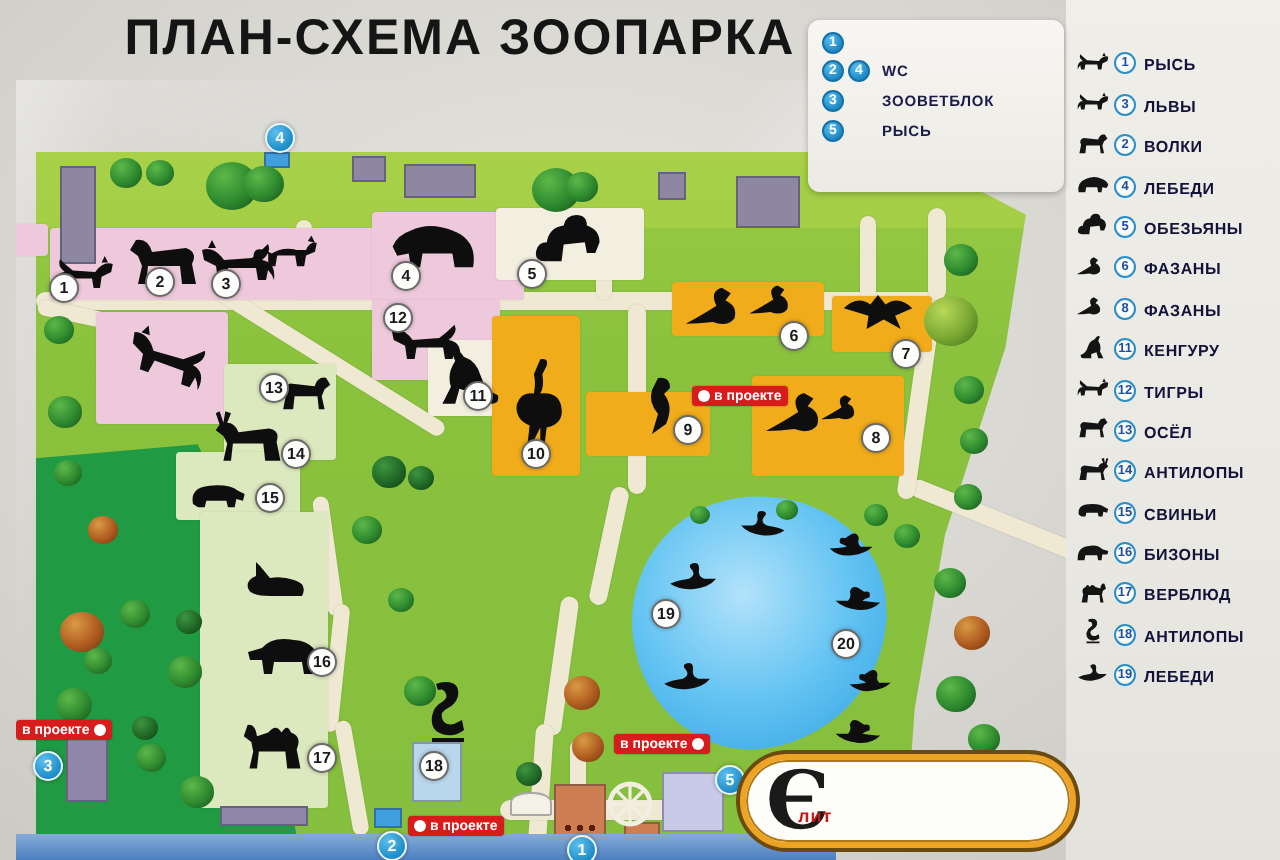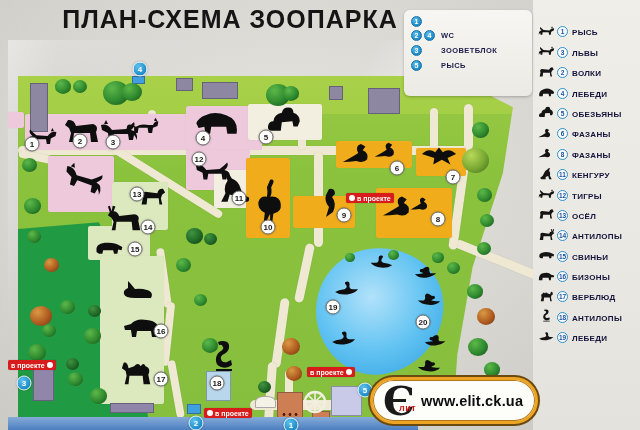--- a/index.html
+++ b/index.html
@@ -574,15 +574,14 @@
         <div class="sb-c">19</div>
         <div class="sb-label">ЛЕБЕДИ</div>
       </div>
     </div>
 
   <div id="logo">
     <div id="logo-mark">
       <span class="big">Є</span>
       <span class="sub">лит</span>
     </div>
-    <span id="logo-url">www.elit.ck.ua</span>
   </div>
 </div>
 
 </body></html>

